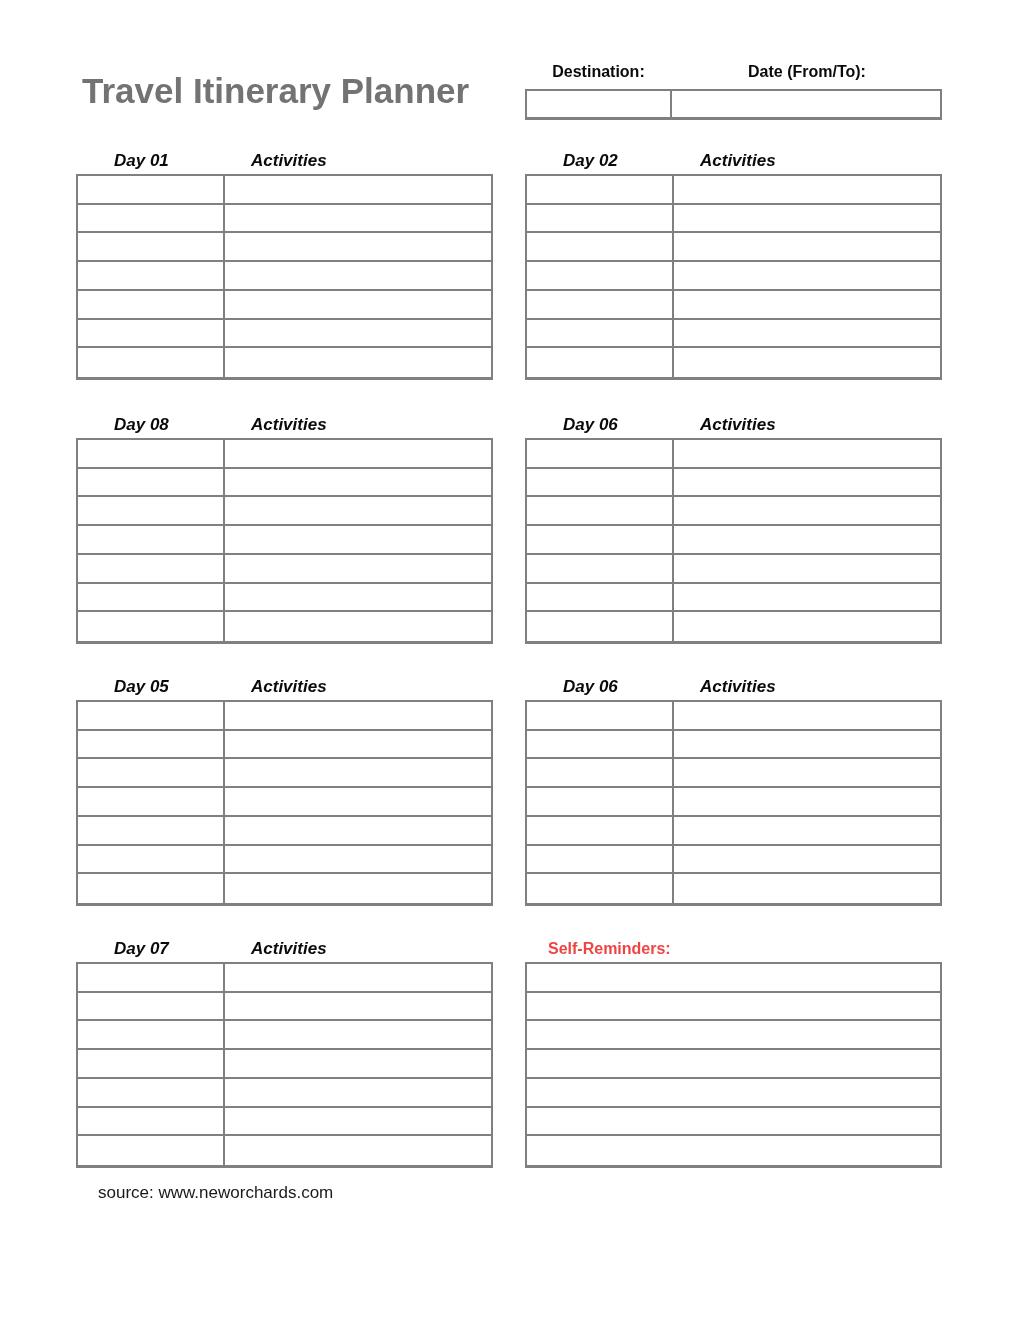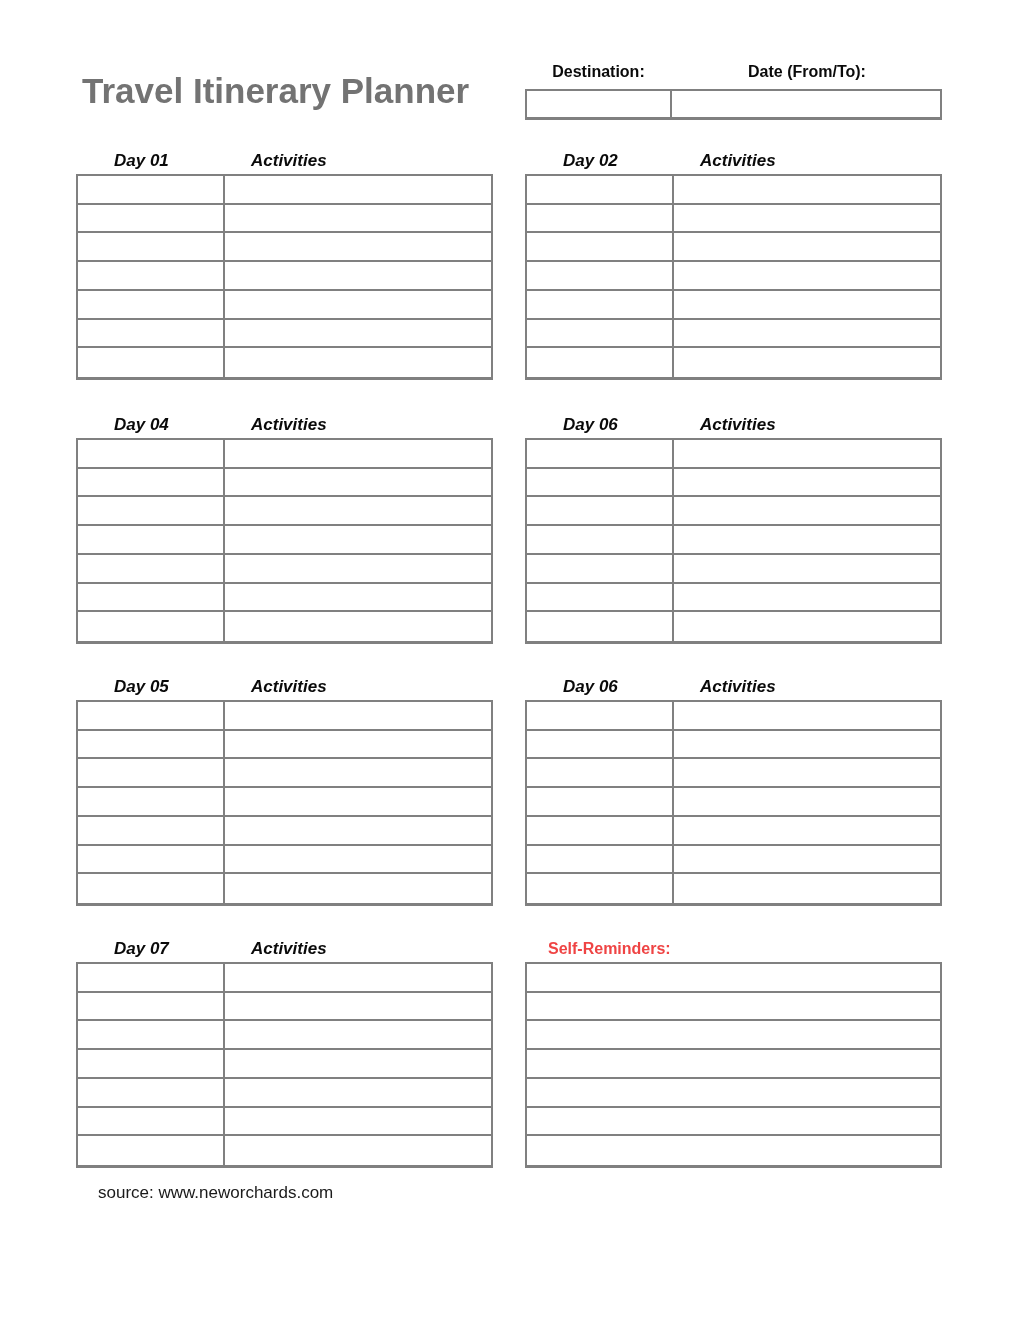--- a/index.html
+++ b/index.html
@@ -144,21 +144,21 @@
         </div>
         <div class="row">
           <div class="cell-time"></div>
           <div class="cell-act"></div>
         </div>
       </div>
   </section>
 
   <section class="block col-left band-2">
     <div class="block-head">
-      <span class="day-label">Day 04</span>
+      <span class="day-label">Day 08</span>
       <span class="act-label">Activities</span>
     </div>
     <div class="tbl">
         <div class="row">
           <div class="cell-time"></div>
           <div class="cell-act"></div>
         </div>
         <div class="row">
           <div class="cell-time"></div>
           <div class="cell-act"></div>

